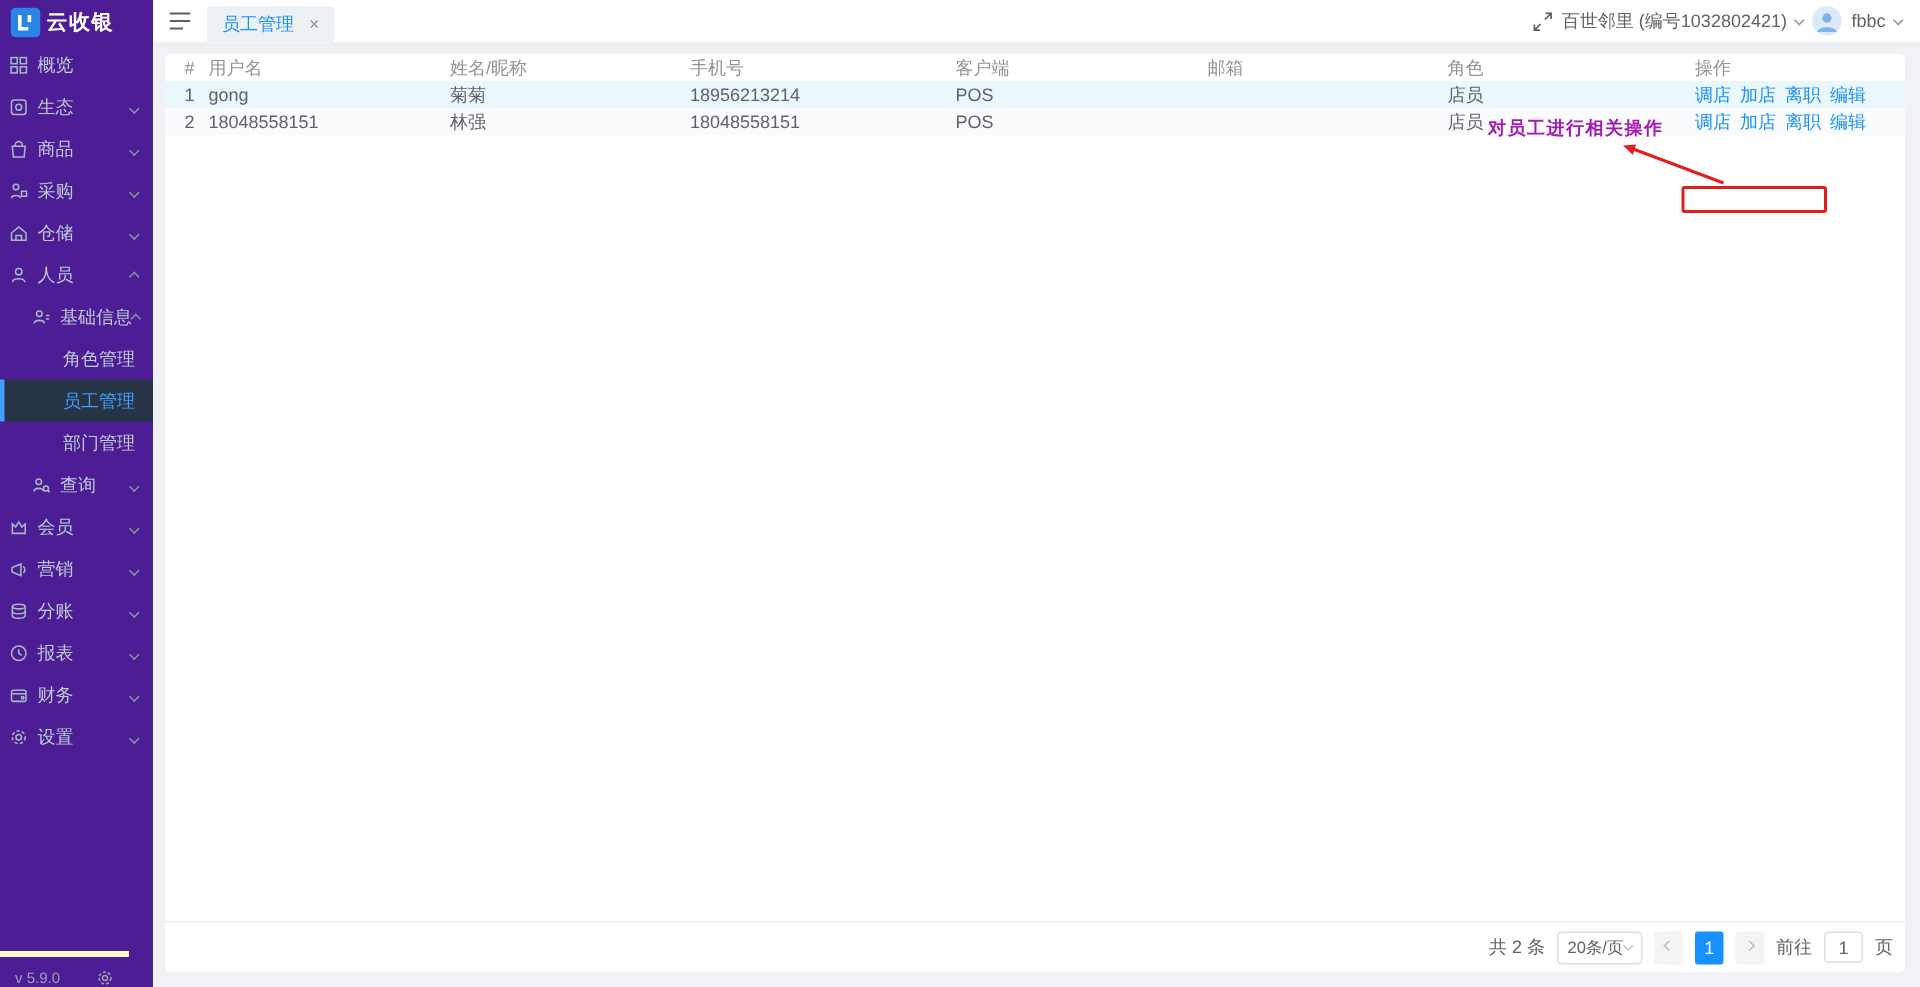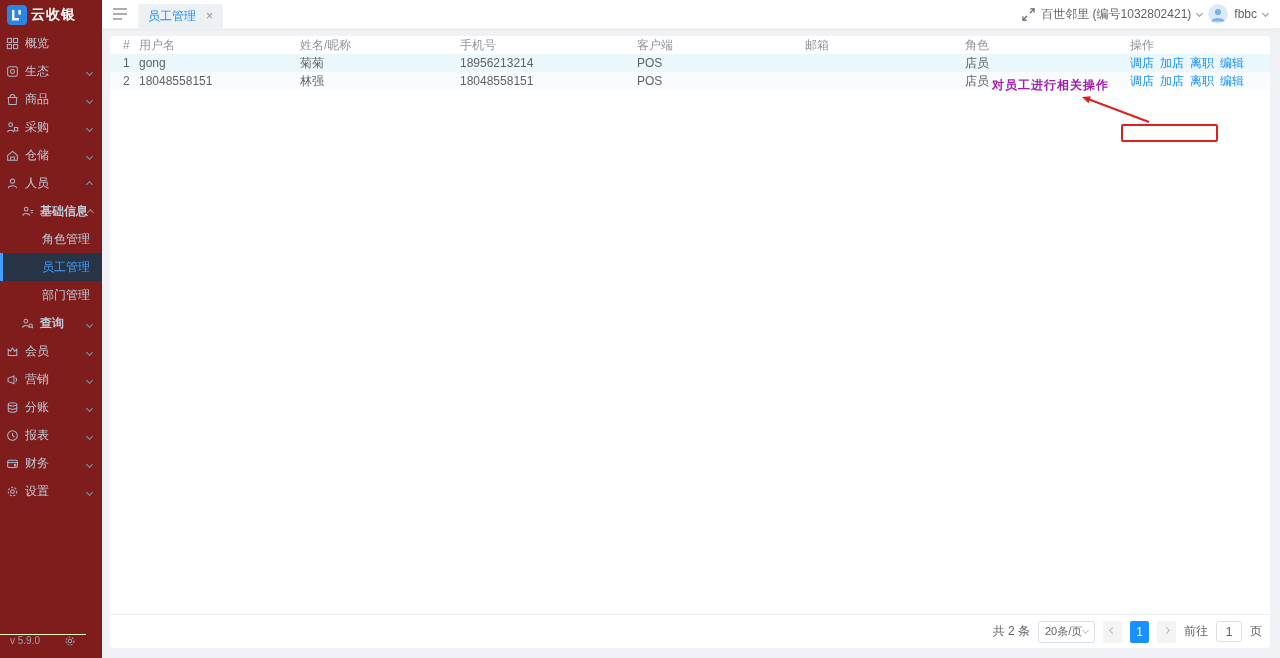--- a/index.html
+++ b/index.html
@@ -1,36 +1,36 @@
 <!DOCTYPE html>
 <html><head>
 <meta charset="utf-8">
 <style>
   * { margin:0; padding:0; box-sizing:border-box; }
   html,body { width:1280px; height:658px; overflow:hidden; }
   body { font-family:"Liberation Sans","DejaVu Sans",sans-serif; background:#f0f2f5; position:relative; }
   .app { display:flex; width:100%; height:100%; }
 
   
-  .sidebar { width:102px; flex:none; background:#7f1d1d; position:relative; z-index:2; }
+  .sidebar { width:102px; flex:none; background:#4c1d95; position:relative; z-index:2; }
   .logo { display:flex; align-items:center; padding:5px 0 3px 7px; height:28px; }
   .logo-mark { width:20px; height:20px; flex:none; display:flex; }
   .logo-text { color:#fff; font-size:14px; font-weight:bold; margin-left:4px; letter-spacing:1px; white-space:nowrap; }
   .side-menu { margin-top:1px; }
   .side-item { display:flex; align-items:center; height:28px; color:#bfcbd9; font-size:12px; padding-left:6px; cursor:pointer; position:relative; white-space:nowrap; }
-  .side-item.lvl2 { padding-left:21px;font-weight:bold; }
+  .side-item.lvl2 { padding-left:21px; }
   .side-item.lvl3 { padding-left:42px; }
   .side-item .s-icon { width:13px; height:13px; margin-right:6px; flex:none; display:flex; color:#aab7c5; }
   .side-item .s-icon svg { width:13px; height:13px; }
   .side-item .chev-wrap { margin-left:auto; margin-right:10px; color:#8795a5; }
   .side-item.active { background:#263445; color:#409eff; }
   .side-item.active::before { content:""; position:absolute; left:0; top:0; bottom:0; width:3px; background:#409eff; }
   .chev { display:inline-block; width:5px; height:5px; border-right:1px solid currentColor; border-bottom:1px solid currentColor; transform:rotate(45deg); margin-top:-2px; }
   .chev.up { transform:rotate(-135deg); margin-top:2px; }
-  .side-footer { position:absolute; left:0; right:16px; bottom:0; height:24px; display:flex; align-items:flex-start; justify-content:space-between; padding:0 10px; color:#98a3b0; font-size:10px; border-top:1px solid #fef9c3; }
+  .side-footer { position:absolute; left:0; right:16px; bottom:0; height:24px; display:flex; align-items:flex-end; justify-content:space-between; padding:0 10px; color:#98a3b0; font-size:10px; border-top:4px solid #fef9c3; }
   .side-footer svg { width:12px; height:12px; }
 
   
   .main { flex:1; display:flex; flex-direction:column; min-width:0; }
   .topbar { height:29px; flex:none; background:#fff; display:flex; align-items:flex-end; border-bottom:1px solid #eef0f2; box-shadow:0 1px 3px rgba(0,0,0,.04); position:relative; z-index:1; }
   .hamburger { align-self:center; padding:0 11px; display:flex; cursor:pointer; color:#5a5e66; }
   .tab { height:24px; background:#eef1f4; display:flex; align-items:center; padding:0 10px; font-size:12px; color:#1890ff; border-radius:3px 3px 0 0; cursor:pointer; }
   .tab-close { color:#909399; margin-left:10px; font-size:12px; cursor:pointer; }
   .topbar-right { margin-left:auto; align-self:center; display:flex; align-items:center; gap:6px; padding-right:12px; font-size:12px; color:#606266; }
   .topbar-right .chev { color:#909399; }

